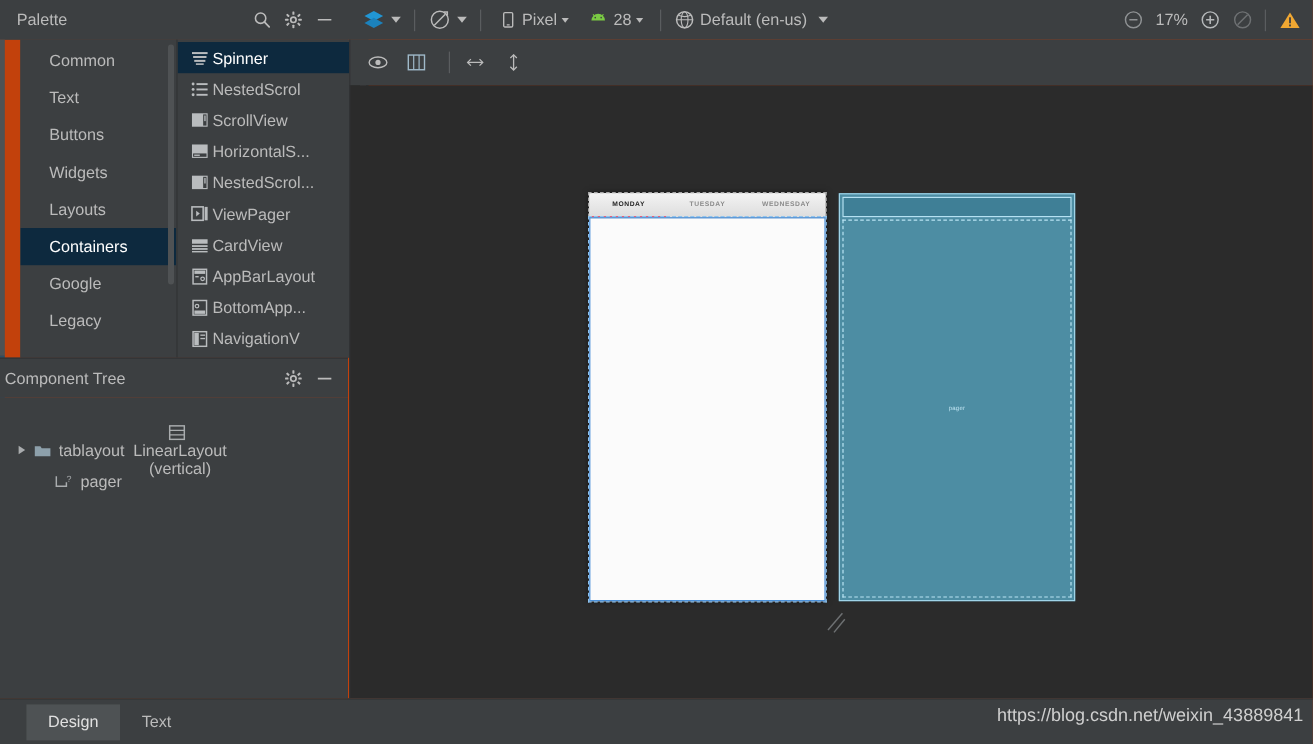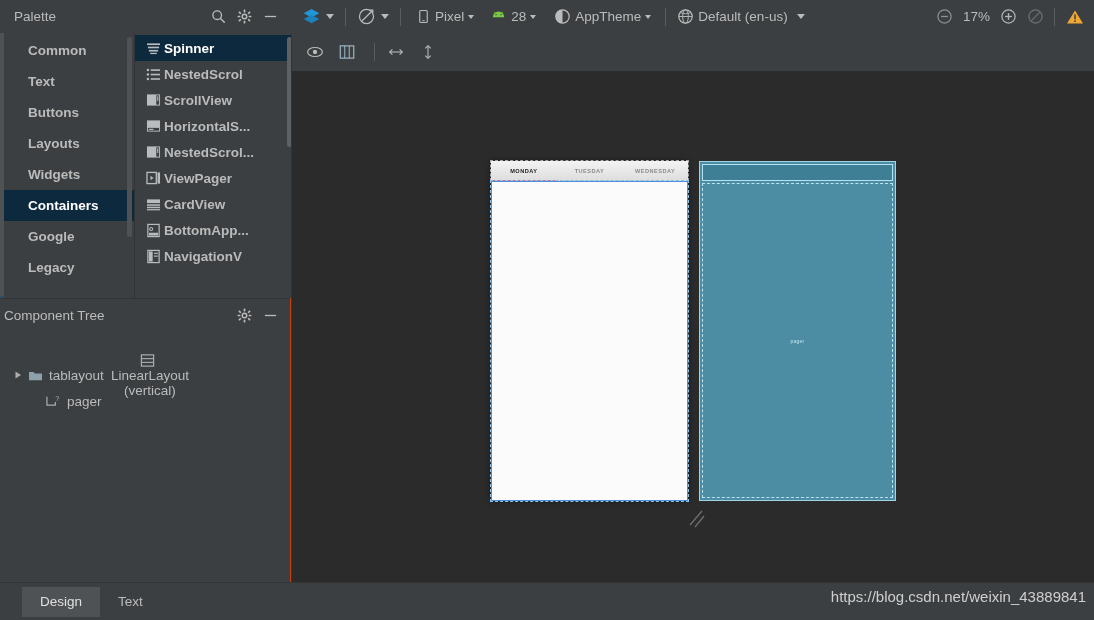--- a/index.html
+++ b/index.html
@@ -91,26 +91,25 @@
     background: #5a5d5f;
     margin: 0 7px;
     flex: none;
   }
   .tb-spacer { flex: 1; }
   .zoom-pct { font-size: 13.5px; color: #bbbbbb; margin: 0 6px; }
 
   
   .palette {
     position: absolute;
-    left: 4px; top: 33px;
+    left: 17px; top: 33px;
     width: 290px; height: 265px;
     background: #3c3f41;
     display: flex;
     box-sizing: border-box;
-    font-weight: bold;
   }
   .palette-cats {
     width: 130px;
     height: 100%;
     background: #3c3f41;
     position: relative;
     box-sizing: border-box;
     padding-top: 2px;
     overflow: hidden;
   }
@@ -458,30 +457,20 @@
             <circle cx="6.4" cy="4.6" r="0.7" fill="#3c3f41"></circle>
             <circle cx="11.6" cy="4.6" r="0.7" fill="#3c3f41"></circle>
             <line x1="4.4" y1="1.6" x2="5.8" y2="3.3" stroke="#7ac943" stroke-width="0.9"></line>
             <line x1="13.6" y1="1.6" x2="12.2" y2="3.3" stroke="#7ac943" stroke-width="0.9"></line>
           </svg>
         </span>
         <span class="tb-label">28</span>
         <span class="caret-sm"></span>
       </div>
 
-      <div class="tb-item" style="margin-left:10px">
-        <span class="ico">
-          <svg width="17" height="17" viewBox="0 0 18 18">
-              <circle cx="9" cy="9" r="7.1" fill="none" stroke="#bbb" stroke-width="1.3"></circle>
-              <path d="M9 1.9 A7.1 7.1 0 0 0 9 16.1 Z" fill="#bbb"></path>
-            </svg>
-        </span>
-        <span class="tb-label">AppTheme</span>
-        <span class="caret-sm"></span>
-      </div>
 
       <div class="tb-sep" style="margin-left:10px"></div>
 
       <div class="tb-item">
         <span class="ico">
           <svg width="17" height="17" viewBox="0 0 18 18">
               <circle cx="9" cy="9" r="7.1" fill="none" stroke="#bbb" stroke-width="1.3"></circle>
               <ellipse cx="9" cy="9" rx="3" ry="7.1" fill="none" stroke="#bbb" stroke-width="1"></ellipse>
               <line x1="2" y1="9" x2="16" y2="9" stroke="#bbb" stroke-width="1"></line>
               <path d="M3.6 5 Q9 7.4 14.4 5" fill="none" stroke="#bbb" stroke-width="0.9"></path>
@@ -535,22 +524,22 @@
     </div>
   </div>
 
   <div class="left-accent2"></div>
   <div class="palette">
     <div class="palette-cats" id="cat-list">
       <div class="cat-scroll"></div>
     <div class="cat"><span>Common</span></div>
         <div class="cat"><span>Text</span></div>
         <div class="cat"><span>Buttons</span></div>
+        <div class="cat"><span>Widgets</span></div>
         <div class="cat"><span>Layouts</span></div>
-        <div class="cat"><span>Widgets</span></div>
         <div class="cat sel"><span>Containers</span></div>
         <div class="cat"><span>Google</span></div>
         <div class="cat"><span>Legacy</span></div>
       </div>
     <div class="palette-items" id="item-list">
       <div class="items-scroll"></div>
     <div class="pitem sel">
           <span class="picon">
             <svg width="15" height="13" viewBox="0 0 16 14">
               <rect x="1" y="1.5" width="14" height="1.8" fill="#b9bcbe"></rect>
@@ -619,20 +608,31 @@
         <div class="pitem">
           <span class="picon">
             <svg width="15" height="13" viewBox="0 0 16 14">
               <rect x="1" y="1.5" width="14" height="4" fill="#b9bcbe"></rect>
               <rect x="1" y="6.8" width="14" height="1.6" fill="#b9bcbe"></rect>
               <rect x="1" y="9.4" width="14" height="1.6" fill="#b9bcbe"></rect>
               <rect x="1" y="12" width="14" height="1.3" fill="#b9bcbe"></rect>
             </svg>
           </span>
           <span>CardView</span>
+        </div>
+        <div class="pitem">
+          <span class="picon">
+            <svg width="15" height="15" viewBox="0 0 16 16">
+              <rect x="2" y="1.5" width="12" height="13" fill="none" stroke="#b9bcbe" stroke-width="1.3"></rect>
+              <rect x="3.2" y="2.6" width="9.6" height="3" fill="#b9bcbe"></rect>
+              <circle cx="10.5" cy="10" r="1.6" fill="none" stroke="#b9bcbe" stroke-width="1.1"></circle>
+              <rect x="4" y="7.5" width="3" height="1.2" fill="#b9bcbe"></rect>
+            </svg>
+          </span>
+          <span>AppBarLayout</span>
         </div>
         <div class="pitem">
           <span class="picon">
             <svg width="15" height="15" viewBox="0 0 16 16">
               <rect x="2" y="1.5" width="12" height="13" fill="none" stroke="#b9bcbe" stroke-width="1.3"></rect>
               <rect x="3.2" y="10.4" width="9.6" height="3" fill="#b9bcbe"></rect>
               <circle cx="5.5" cy="6.5" r="1.6" fill="none" stroke="#b9bcbe" stroke-width="1.1"></circle>
             </svg>
           </span>
           <span>BottomApp...</span>

